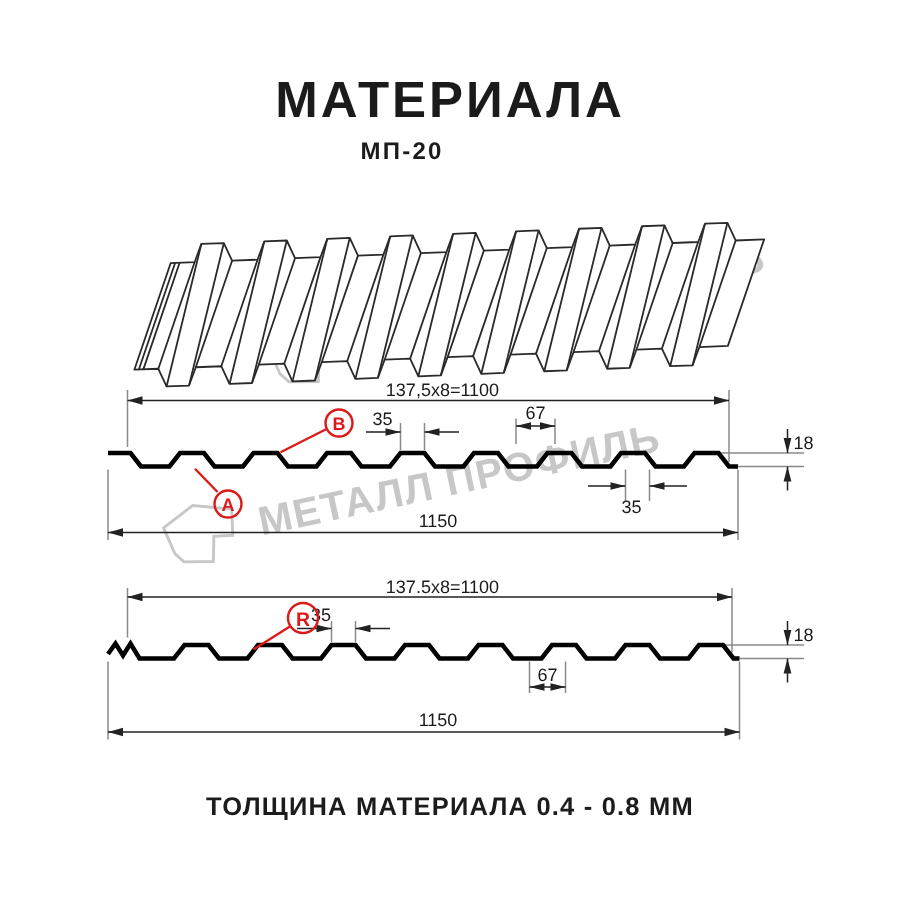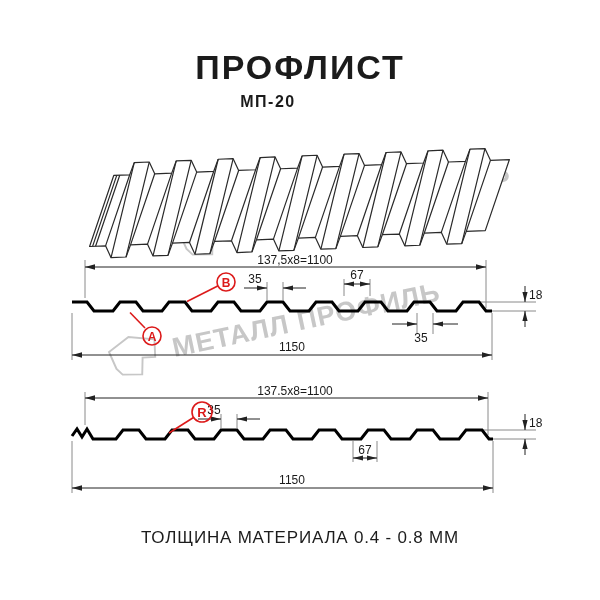--- a/index.html
+++ b/index.html
@@ -4,39 +4,39 @@
 <style>
   html,body{margin:0;padding:0;}
   body{width:600px;height:600px;background:#ffffff;position:relative;overflow:hidden;
        font-family:"Liberation Sans","DejaVu Sans",sans-serif;}
   .page{position:absolute;inset:0;background:#fff;}
   .title{position:absolute;left:0;top:48px;width:600px;text-align:center;
          font-size:34px;font-weight:800;letter-spacing:2px;color:#1b1b1b;margin:0;}
   .subtitle{position:absolute;left:0;top:93px;width:536px;text-align:center;
             font-size:16px;font-weight:600;letter-spacing:1.5px;color:#1b1b1b;}
   .footer{position:absolute;left:0;top:528px;width:600px;text-align:center;
-          font-size:17px;font-weight:400;letter-spacing:0.8px;color:#1c1c1c;}
+          font-size:17px;font-weight:700;letter-spacing:0.8px;color:#1c1c1c;}
   .wm{position:absolute;display:flex;align-items:center;gap:8px;color:#c7c7c7;
       transform:rotate(-12deg);transform-origin:0 50%;pointer-events:none;}
   .wm .wm-text{font-size:27px;font-weight:700;letter-spacing:1px;white-space:nowrap;color:#c7c7c7;}
   .wm1{left:178px;top:218px;}
   .wm2{left:108px;top:338px;}
   svg{position:absolute;}
   .sv3d{left:85px;top:138px;}
   .dw1{left:52px;top:252px;}
   .dw2{left:52px;top:383px;}
   text{font-family:"Liberation Sans","DejaVu Sans",sans-serif;font-size:12px;fill:#1a1a1a;}
   .redtxt{fill:#dc1a1a;font-weight:bold;}
 </style>
 </head>
 <body>
 
 <div class="page">
 
-  <h1 class="title">ПРОФЛИСТ</h1>
+  <h1 class="title">МАТЕРИАЛА</h1>
   <div class="subtitle">МП-20</div>
 
   <div class="wm wm1">
     <svg width="58" height="48" viewBox="0 0 60 50" style="position:static">
       <path d="M7,34 L3,15 L26,4 L52,12 L49,30 L36,28 L32,45 L12,41 Z" fill="none" stroke="#c7c7c7" stroke-width="2"></path>
     </svg>
     <span class="wm-text">МЕТАЛЛ ПРОФИЛЬ</span>
   </div>
 
   <div class="wm wm2">

